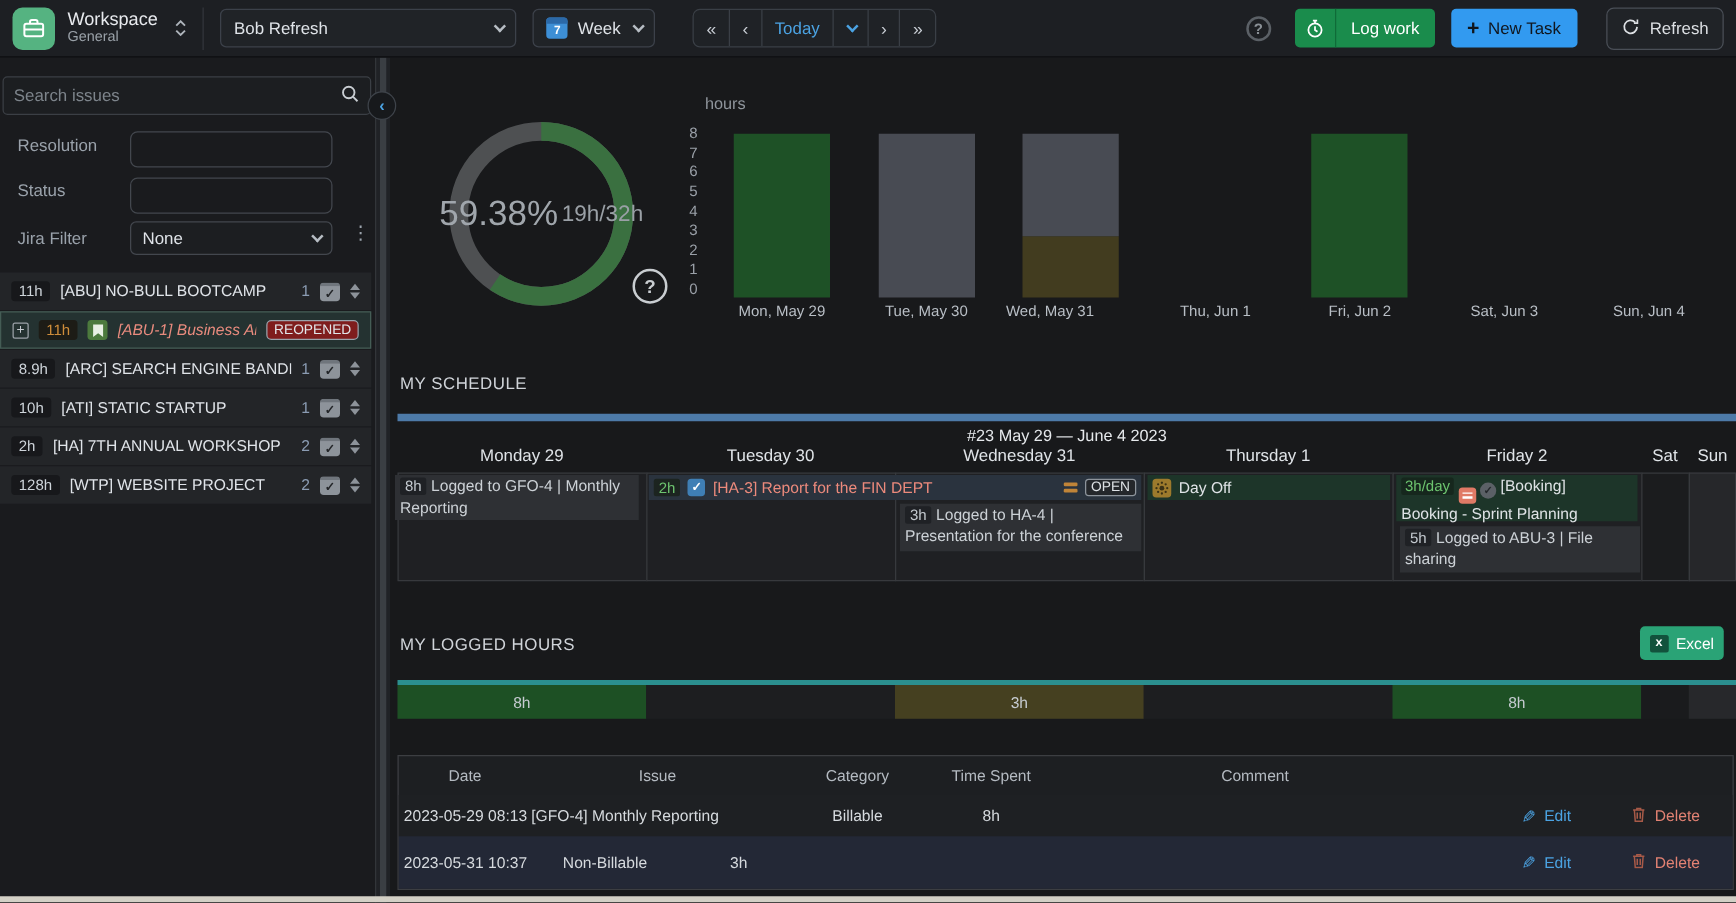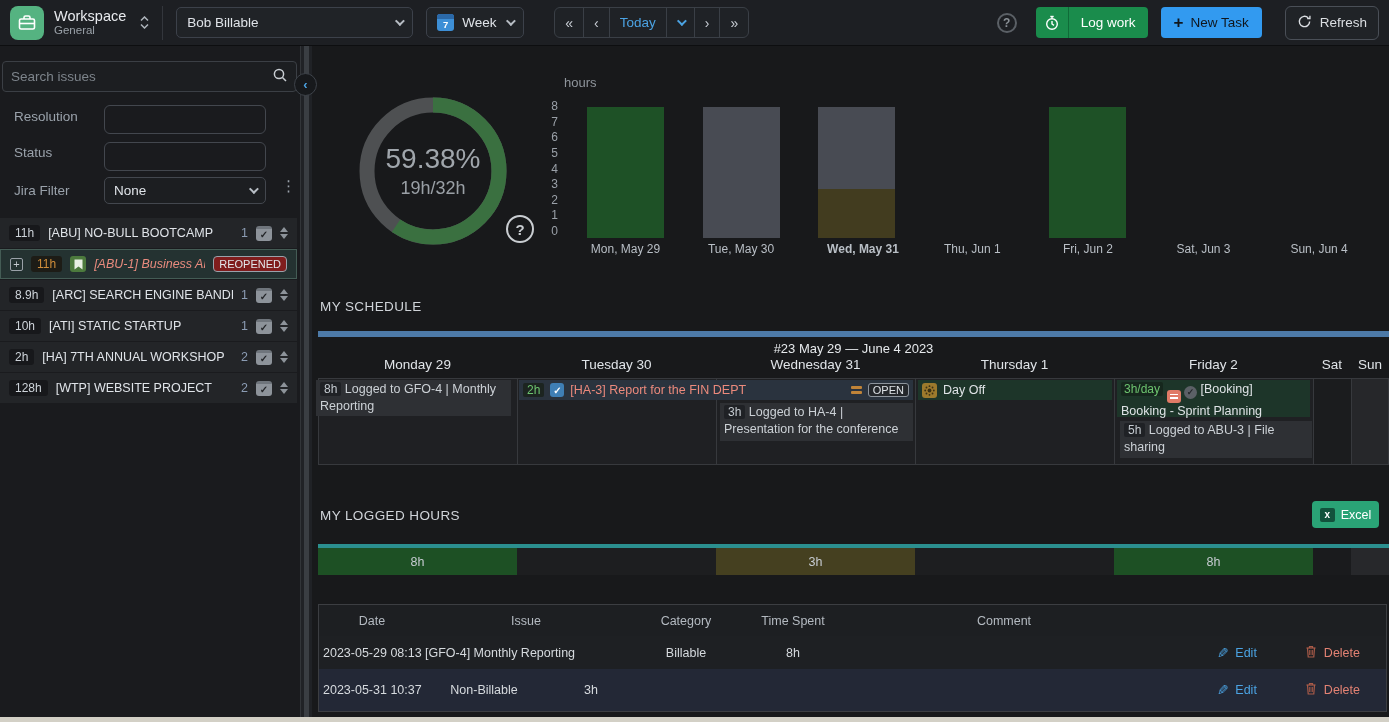--- a/index.html
+++ b/index.html
@@ -103,21 +103,21 @@
   .collapse-btn { position:absolute; left:294px; top:73px; width:23px; height:23px; z-index:6;
     border-radius:50%; background:#17191c; border:1px solid #3e434a; color:#4ba3e3;
     display:flex; align-items:center; justify-content:center; font-size:13px; font-weight:bold; cursor:pointer; }
 
   
   .main { position:absolute; left:312px; top:46px; right:0; bottom:0; background:#18191b; }
 
   
   .donut-wrap { position:absolute; left:46px; top:50px; width:150px; height:150px; }
   .donut-center { position:absolute; left:46px; top:50px; width:150px; height:150px;
-    display:flex; flex-direction:column; align-items:center; justify-content:center; gap:3px; }
+    display:flex; flex-direction:row; align-items:center; justify-content:center; gap:3px; }
   .donut-pct { font-size:28px; color:#a0a6ac; }
   .donut-frac { font-size:18px; color:#9aa0a6; }
   .help-badge { position:absolute; left:194px; top:169px; width:28px; height:28px;
     border:2px solid #c9cdd1; border-radius:50%; color:#c9cdd1; font-size:15px; font-weight:bold;
     display:flex; align-items:center; justify-content:center; cursor:pointer; }
 
   
   #bar-chart .ylabel { position:absolute; left:252px; top:29px; font-size:13px; color:#8f959c; }
   #bar-chart .ytick { position:absolute; left:210px; width:36px; text-align:right;
     font-size:12px; color:#9aa0a8; }
@@ -219,21 +219,21 @@
           <path d="M1 4.5 4.5 1 8 4.5" fill="none" stroke="#aeb4bb" stroke-width="1.5"></path>
         </svg>
       <svg width="9" height="6" viewBox="0 0 9 6">
           <path d="M1 1.5 4.5 5 8 1.5" fill="none" stroke="#aeb4bb" stroke-width="1.5"></path>
         </svg>
     </span>
   </div>
   <div class="vdiv"></div>
 
   <div class="tselect sel-user">
-    <span class="grow">Bob Billable</span>
+    <span class="grow">Bob Refresh</span>
     <span class="chev-down"></span>
   </div>
 
   <div class="tselect sel-period">
     <span class="cal7">
         <span>7</span>
       </span>
     <span class="grow">Week</span>
     <span class="chev-down"></span>
   </div>
@@ -395,21 +395,21 @@
       <div class="ytick" style="top: 131.125px;">3</div>
       <div class="ytick" style="top: 115.5px;">4</div>
       <div class="ytick" style="top: 99.875px;">5</div>
       <div class="ytick" style="top: 84.25px;">6</div>
       <div class="ytick" style="top: 68.625px;">7</div>
       <div class="ytick" style="top: 53px;">8</div>
       <div class="xlab" style="left: 255.5px;">Mon, May 29</div>
       <div class="bar-seg" style="left: 275px; top: 61px; width: 77px; height: 131px; background: rgb(30, 81, 38);"></div>
       <div class="xlab" style="left: 371.1px;">Tue, May 30</div>
       <div class="bar-seg" style="left: 390.6px; top: 61px; width: 77px; height: 131px; background: rgb(72, 75, 83);"></div>
-      <div class="xlab" style="left: 493px; font-weight: bold;">Wed, May 31</div>
+      <div class="xlab" style="left: 470px;">Wed, May 31</div>
       <div class="bar-seg" style="left: 506.2px; top: 142.875px; width: 77px; height: 49.125px; background: rgb(66, 60, 31);"></div>
       <div class="bar-seg" style="left: 506.2px; top: 61px; width: 77px; height: 81.875px; background: rgb(72, 75, 83);"></div>
       <div class="xlab" style="left: 602.3px;">Thu, Jun 1</div>
       <div class="xlab" style="left: 717.9px;">Fri, Jun 2</div>
       <div class="bar-seg" style="left: 737.4px; top: 61px; width: 77px; height: 131px; background: rgb(30, 81, 38);"></div>
       <div class="xlab" style="left: 833.5px;">Sat, Jun 3</div>
       <div class="xlab" style="left: 949.1px;">Sun, Jun 4</div>
     </div>
 
   <div class="sec-title" style="top:253px">MY SCHEDULE</div>

